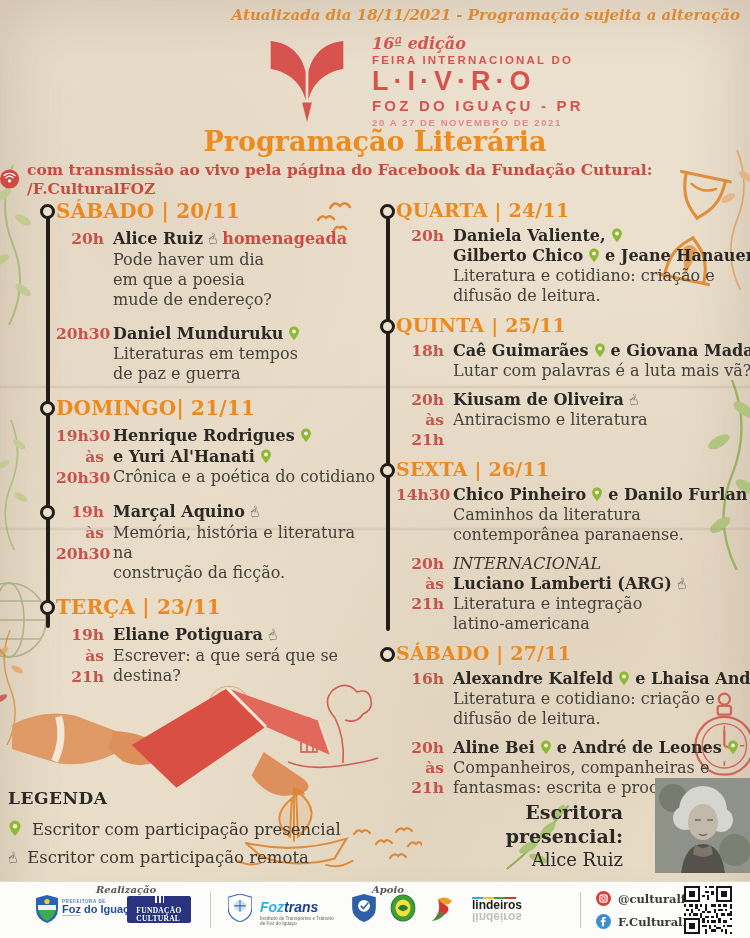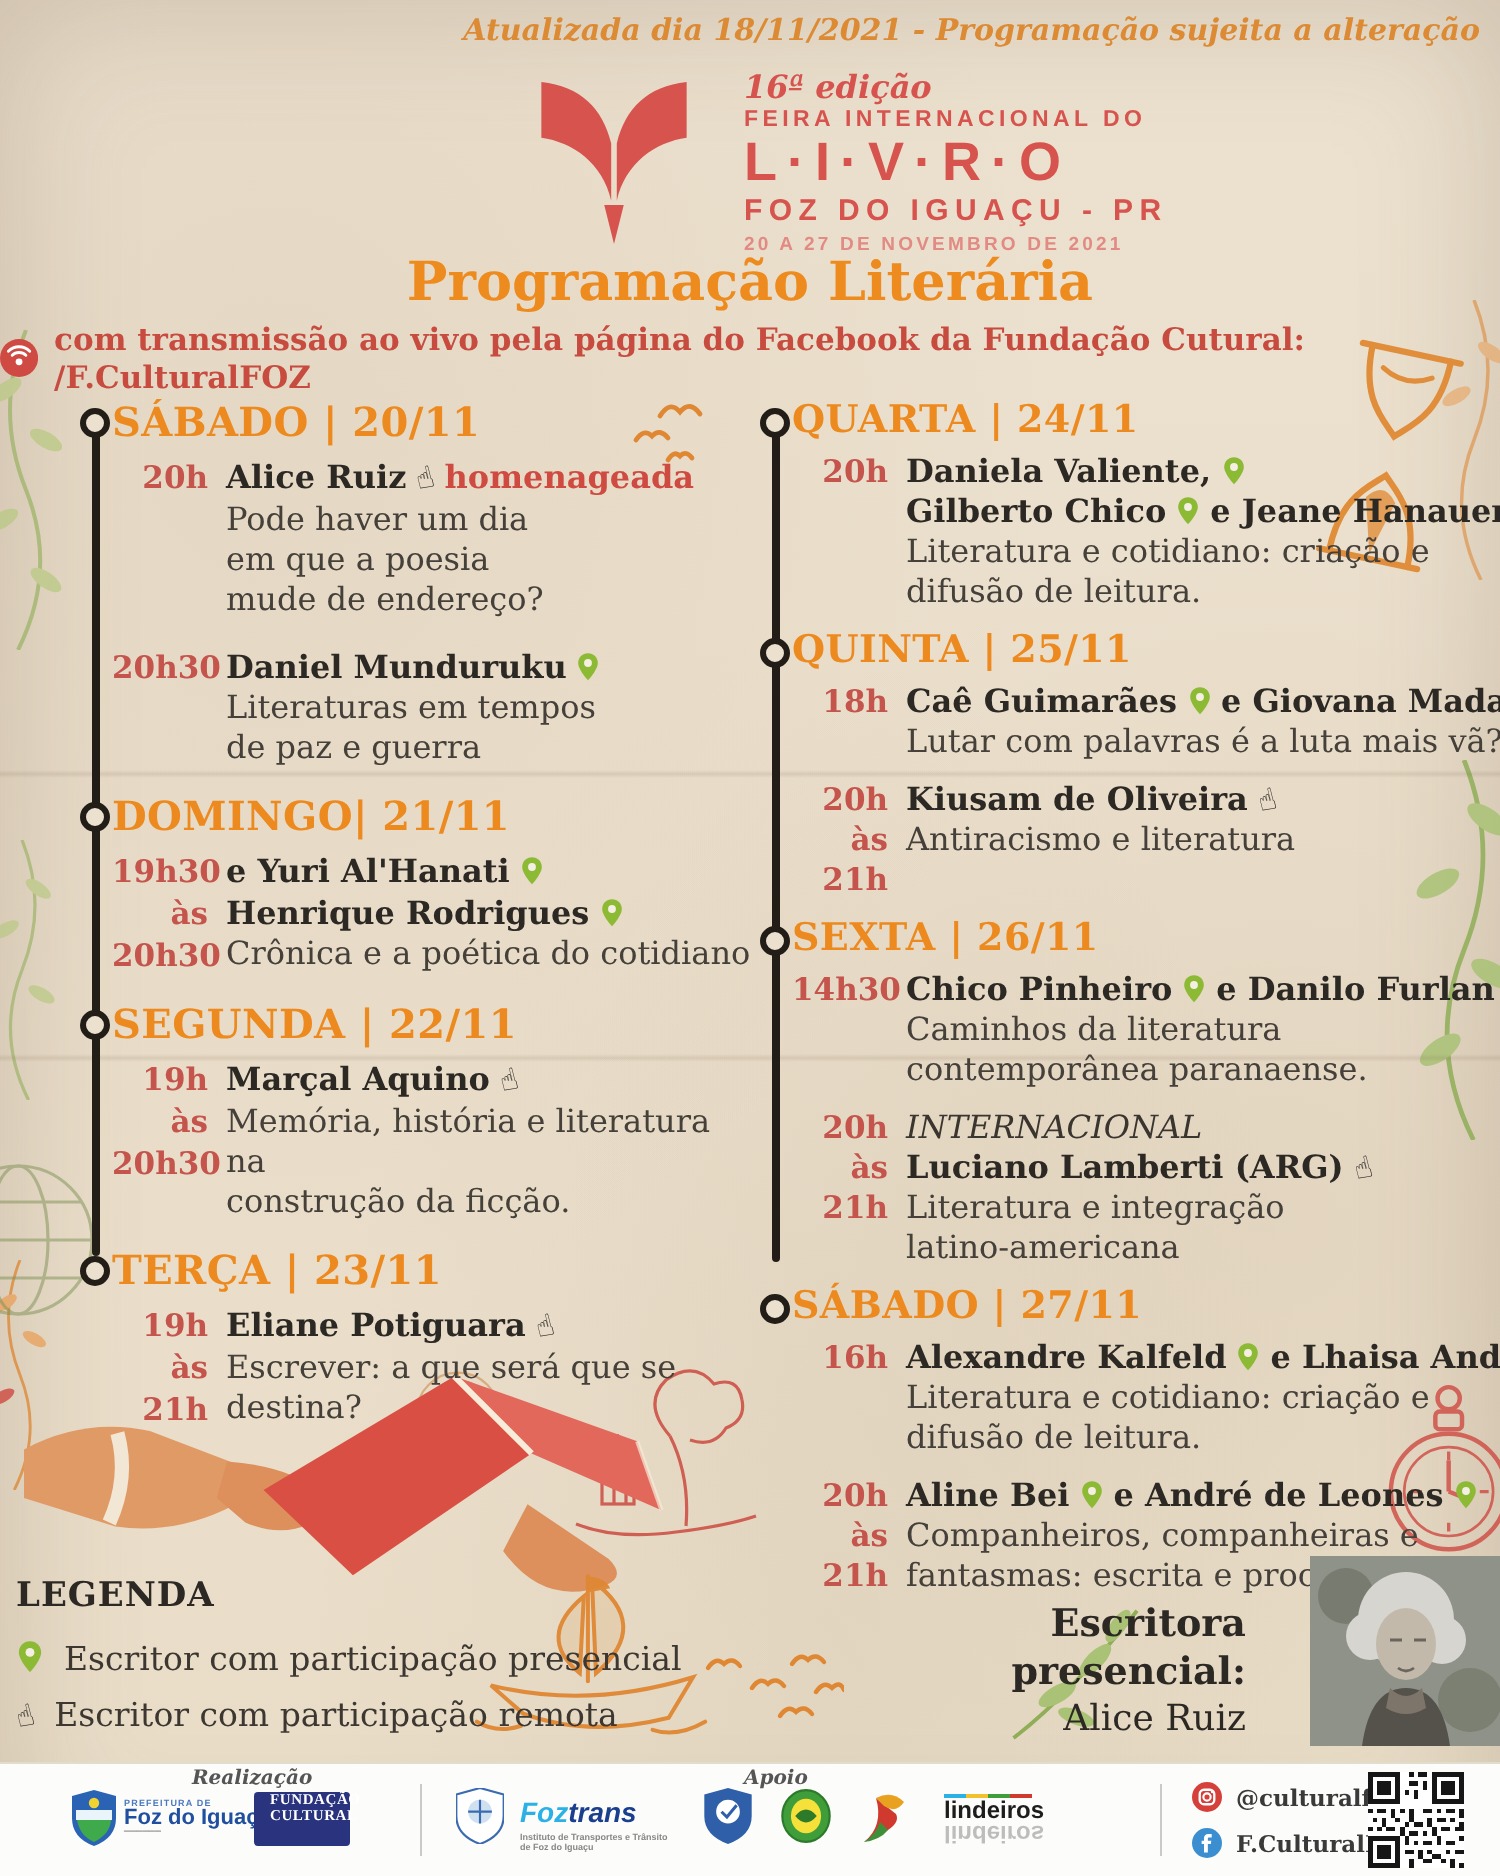--- a/index.html
+++ b/index.html
@@ -68,22 +68,22 @@
   .hon-photo{width:95px;height:95px;flex:none;}
 
   
   .footer{position:absolute;left:0;bottom:0;width:750px;height:56px;background:#fcfcfa;border-top:1px solid #e2dccd;}
   .f-label{position:absolute;top:2px;font-size:10px;font-style:italic;font-weight:bold;color:#555;}
   .f-div{position:absolute;top:10px;width:1px;height:36px;background:#c9c9c9;}
   .pref{position:absolute;left:36px;top:13px;display:flex;gap:4px;align-items:center;}
   .pref-t1{font-size:4.5px;letter-spacing:.6px;color:#4a79c0;font-family:"Liberation Sans",sans-serif;font-weight:bold;}
   .pref-t2{font-size:11px;color:#1f4f9e;font-family:"Liberation Sans",sans-serif;font-weight:bold;line-height:11px;}
   .pref-t3{font-size:4px;color:#999;font-family:"Liberation Sans",sans-serif;}
-  .fund{position:absolute;left:127px;top:14px;width:48px;height:27px;background:#29337e;border-radius:2px;
-    display:flex;gap:4px;padding:0 4px;box-sizing:border-box;}
+  .fund{position:absolute;left:127px;top:14px;width:64px;height:27px;background:#29337e;border-radius:2px;
+    display:flex;align-items:center;gap:4px;padding:0 4px;box-sizing:border-box;flex-direction:column;}
   .fund-ic{width:9px;height:14px;background:repeating-linear-gradient(90deg,#fff 0 2px,#29337e 2px 4px);}
   .fund-tx{color:#fff;font-family:"Liberation Serif",serif;font-size:7.5px;font-weight:bold;line-height:8px;letter-spacing:.3px;}
   .foz{position:absolute;left:260px;top:16px;font-family:"Liberation Sans",sans-serif;font-weight:bold;font-style:italic;}
   .foz .a{font-size:14px;color:#2bb1e6;}
   .foz .b2{font-size:14px;color:#1b3f8f;}
   .foz-sub{font-size:4.5px;color:#888;font-style:normal;line-height:5px;width:80px;}
   .crest{position:absolute;top:12px;}
   .lind{position:absolute;left:472px;top:15px;width:78px;font-family:"Liberation Sans",sans-serif;}
   .lind-bar{height:2px;width:44px;margin-bottom:1px;background:linear-gradient(90deg,#2bb1e6 0 25%,#f2c12e 0 50%,#3f9e3a 0 75%,#d0392e 0);}
   .lind-tx{font-size:12px;font-weight:bold;color:#1d1d1d;line-height:11px;}
@@ -276,35 +276,34 @@
       <section class="day">
         <span class="dot"></span>
         <h3 class="day-title">DOMINGO| 21/11</h3>
         <div class="event">
           <div class="time">
             <div>19h30</div>
             <div>às</div>
             <div>20h30</div>
           </div>
           <div class="body">
+            <div class="nline"><span class="seg">Henrique Rodrigues</span><span class="pin seg"><svg viewBox="0 0 20 26">
+                  <path d="M10 1C5 1 1.5 4.8 1.5 9.5c0 6 8.5 15 8.5 15s8.5-9 8.5-15C18.5 4.8 15 1 10 1z" fill="#8cba35"></path>
+                  <circle cx="10" cy="9.5" r="3.4" fill="#f4efe2"></circle>
+                </svg></span></div>
             <div class="nline"><span class="seg">e Yuri Al'Hanati</span><span class="pin seg"><svg viewBox="0 0 20 26">
-                  <path d="M10 1C5 1 1.5 4.8 1.5 9.5c0 6 8.5 15 8.5 15s8.5-9 8.5-15C18.5 4.8 15 1 10 1z" fill="#8cba35"></path>
-                  <circle cx="10" cy="9.5" r="3.4" fill="#f4efe2"></circle>
-                </svg></span></div>
-            <div class="nline"><span class="seg">Henrique Rodrigues</span><span class="pin seg"><svg viewBox="0 0 20 26">
                   <path d="M10 1C5 1 1.5 4.8 1.5 9.5c0 6 8.5 15 8.5 15s8.5-9 8.5-15C18.5 4.8 15 1 10 1z" fill="#8cba35"></path>
                   <circle cx="10" cy="9.5" r="3.4" fill="#f4efe2"></circle>
                 </svg></span></div>
             <div class="desc">Crônica e a poética do cotidiano</div>
           </div>
         </div>
       </section>
       <section class="day">
         <span class="dot"></span>
-        <h3 class="day-title">SEGUNDA | 22/11</h3>
         <div class="event">
           <div class="time">
             <div>19h às</div>
             <div>20h30</div>
           </div>
           <div class="body">
             <div class="nline"><span class="seg">Marçal Aquino</span><span class="hand seg">☝</span></div>
             <div class="desc">Memória, história e literatura na<br>construção da ficção.</div>
           </div>
         </div>

